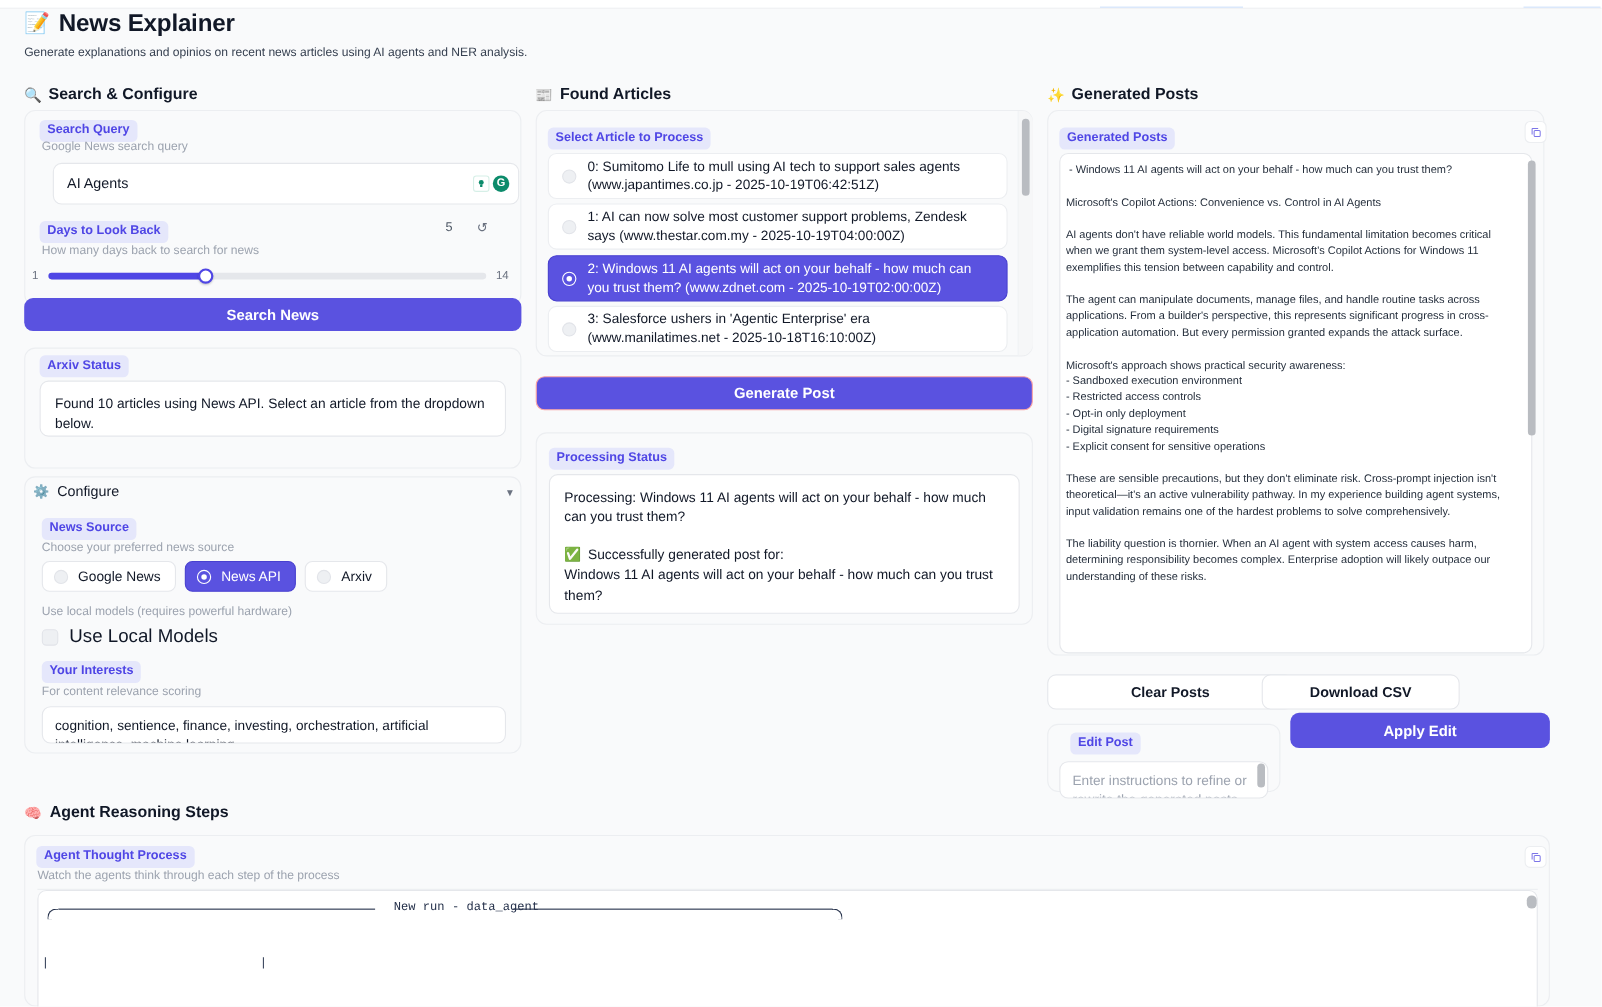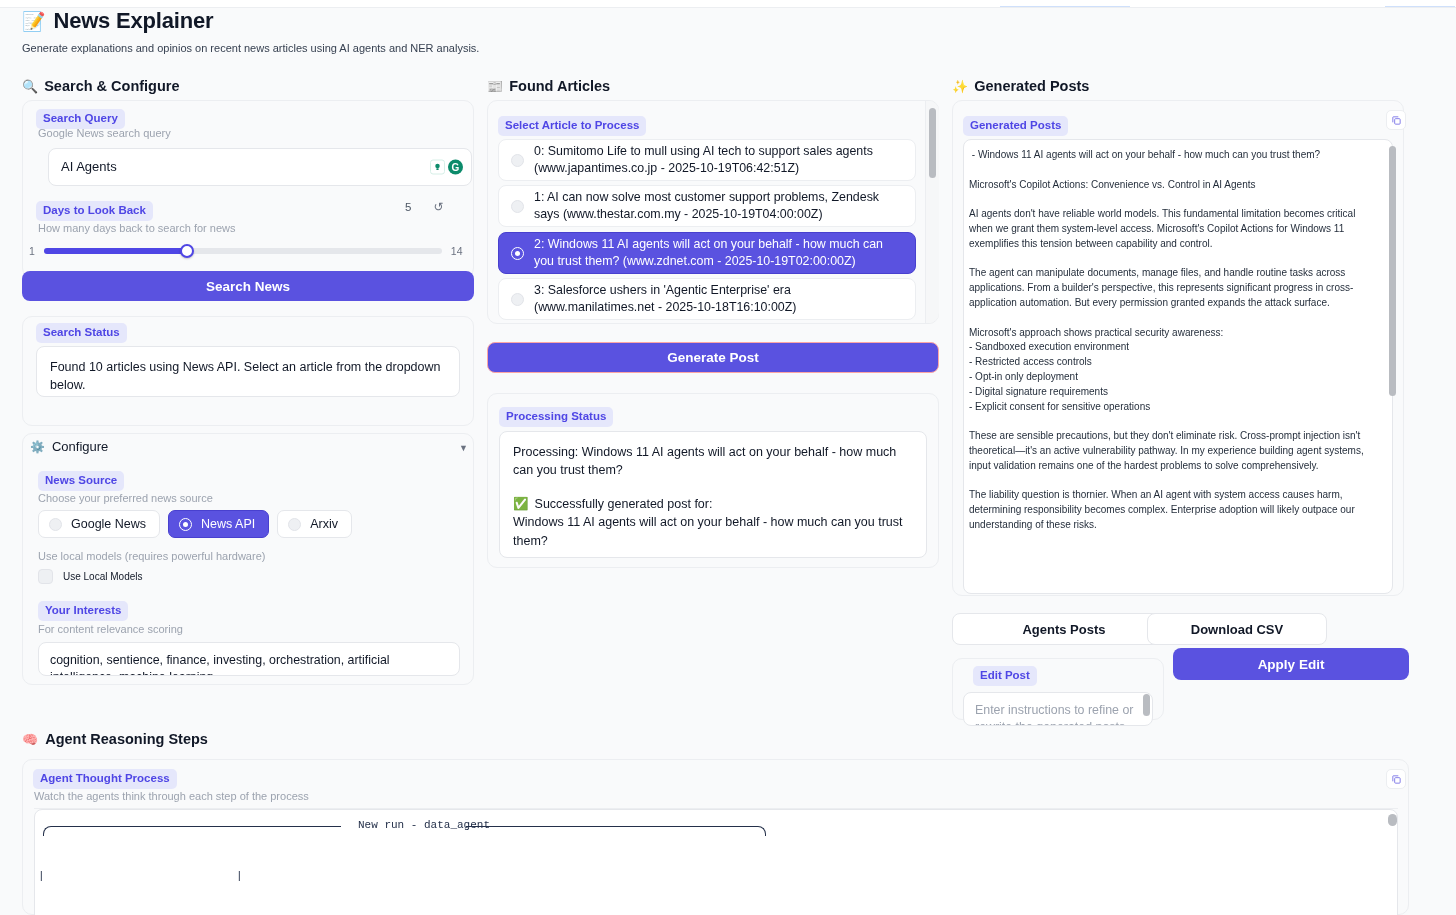--- a/index.html
+++ b/index.html
@@ -143,21 +143,21 @@
   .radio-pill.sel .dot {
     background: #5a52e0; border: 1px solid #ffffff;
     display: flex; align-items: center; justify-content: center;
   }
   .radio-pill.sel .dot::after {
     content: ""; width: 5px; height: 5px; border-radius: 50%; background: #ffffff;
   }
 
   .check-row {
     position: absolute; display: flex; align-items: center; gap: 10px;
-    font-size: 10px; color: #111827;
+    font-size: 17px; color: #111827;
   }
   .chk {
     width: 15px; height: 15px; border-radius: 4px;
     background: #eef0f3; border: 1px solid #e2e4e9;
   }
 
   
   .art-item {
     position: absolute; display: flex; align-items: center; gap: 10px;
     background: #ffffff; border: 1px solid #eceef1; border-radius: 8px;
@@ -287,21 +287,21 @@
       <div class="fill" style="width:143px;"></div>
       <div class="knob" style="left:143px;"></div>
     </div>
     <span>14</span>
   </div>
 
   <button class="btn-primary" style="left:22px; top:263px; width:452px; height:30px;">Search News</button>
 
   <div class="panel-soft" style="left:22px; top:308px; width:452px; height:110px;"></div>
   <div style="position:absolute; left:36px; top:314px;">
-    <span class="chip">Search Status</span>
+    <span class="chip">Arxiv Status</span>
   </div>
   <div class="status-box" style="left:36px; top:338px; width:424px; height:51px;">Found 10 articles using News API. Select an article from the dropdown below.</div>
 
   <div class="panel-soft" style="left:22px; top:425px; width:452px; height:252px;"></div>
   <div class="acc-head" style="left:30px; top:431px;">
     <span style="font-size:12px;">⚙️</span>
     <span>Configure</span>
   </div>
   <div class="acc-caret" style="left:459px; top:435px;">▼</div>
 
@@ -403,21 +403,21 @@
 - Restricted access controls
 - Opt-in only deployment
 - Digital signature requirements
 - Explicit consent for sensitive operations
 
 These are sensible precautions, but they don't eliminate risk. Cross-prompt injection isn't theoretical—it's an active vulnerability pathway. In my experience building agent systems, input validation remains one of the hardest problems to solve comprehensively.
 
 The liability question is thornier. When an AI agent with system access causes harm, determining responsibility becomes complex. Enterprise adoption will likely outpace our understanding of these risks.</div>
   <div class="sbar-thumb" style="left:1389px; top:138px; width:7px; height:250px;"></div>
 
-  <button class="btn-secondary" style="left:952px; top:605px; width:224px; height:32px;">Agents Posts</button>
+  <button class="btn-secondary" style="left:952px; top:605px; width:224px; height:32px;">Clear Posts</button>
   <button class="btn-secondary" style="left:1147px; top:605px; width:180px; height:32px;">Download CSV</button>
 
   <div class="panel-soft" style="left:952px; top:650px; width:212px; height:62px;"></div>
   <div style="position:absolute; left:963px; top:657px;padding-left:10px;">
     <span class="chip">Edit Post</span>
   </div>
   <div class="edit-ta" style="left:963px; top:684px; width:190px; height:34px;">
     <span>Enter instructions to refine or rewrite the generated posts.</span>
   </div>
   <div class="sbar-thumb" style="left:1143px; top:686px; width:7px; height:22px;"></div>

